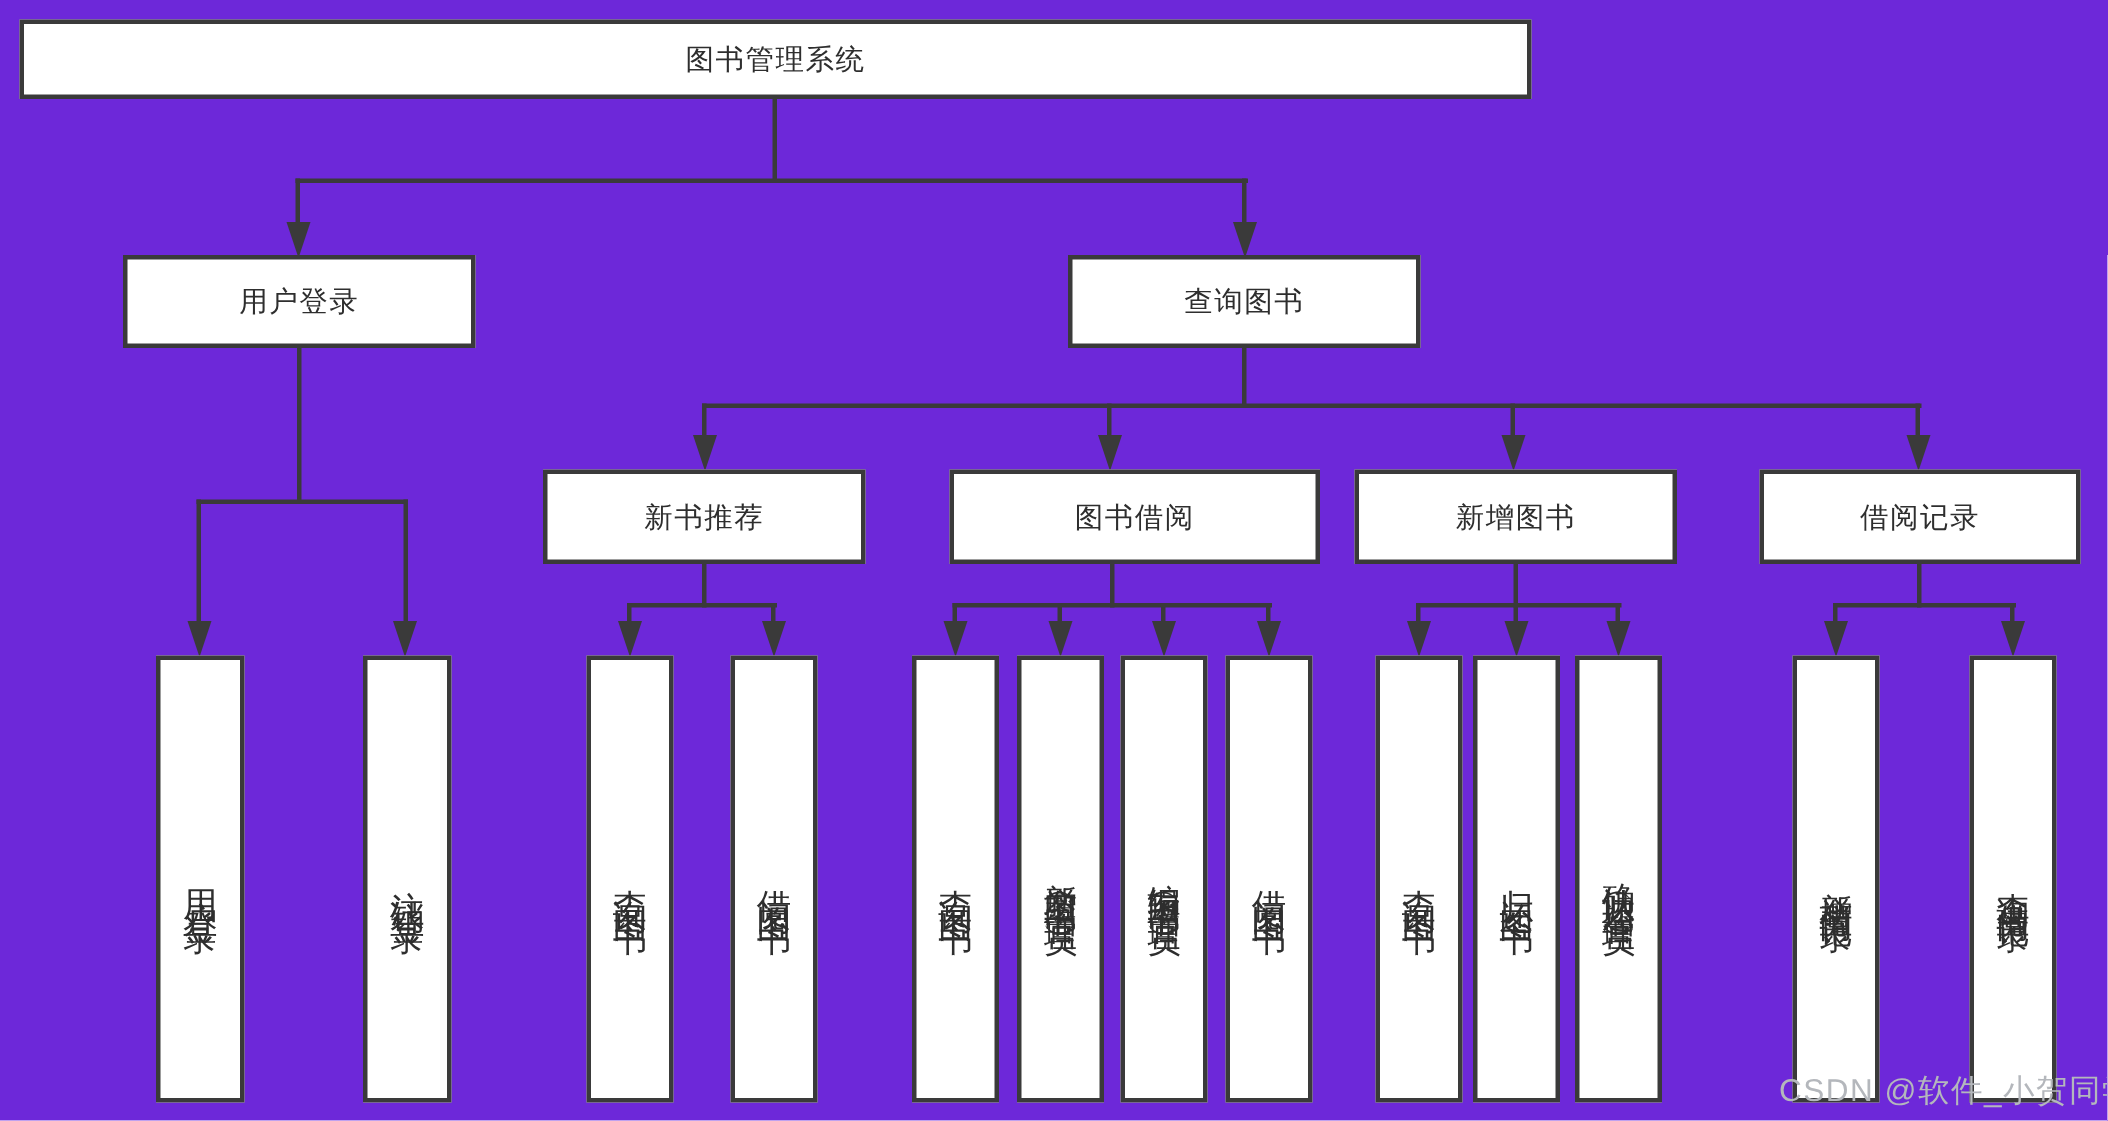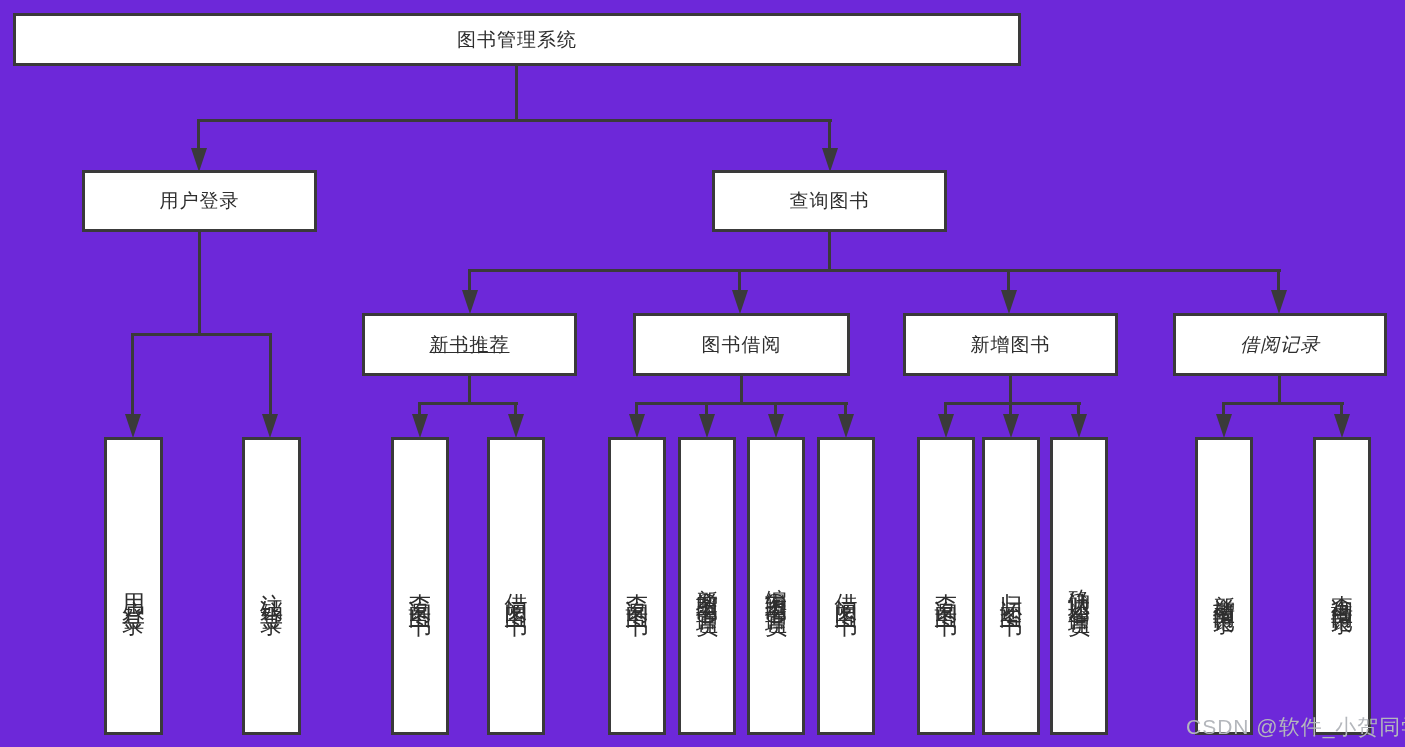--- a/index.html
+++ b/index.html
@@ -62,24 +62,24 @@
   <div class="hl" style="left:468px;top:269px;width:813px;"></div>
   <div class="vl" style="left:468px;top:269px;height:26px;"></div>
   <div class="ah" style="left:462px;top:290px;"></div>
   <div class="vl" style="left:738px;top:269px;height:26px;"></div>
   <div class="ah" style="left:732px;top:290px;"></div>
   <div class="vl" style="left:1007px;top:269px;height:26px;"></div>
   <div class="ah" style="left:1001px;top:290px;"></div>
   <div class="vl" style="left:1277px;top:269px;height:26px;"></div>
   <div class="ah" style="left:1271px;top:290px;"></div>
 
-  <div class="box" style="left:362px;top:313px;width:215px;height:63px;text-decoration:underline;">新书推荐</div>
-  <div class="box" style="left:633px;top:313px;width:217px;height:63px;">图书借阅</div>
+  <div class="box" style="left:362px;top:313px;width:215px;height:63px;">新书推荐</div>
+  <div class="box" style="left:633px;top:313px;width:247px;height:63px;">图书借阅</div>
   <div class="box" style="left:903px;top:313px;width:215px;height:63px;">新增图书</div>
-  <div class="box" style="left:1173px;top:313px;width:214px;height:63px;font-style:italic;">借阅记录</div>
+  <div class="box" style="left:1173px;top:313px;width:214px;height:63px;">借阅记录</div>
 
   <div class="vl" style="left:468px;top:376px;height:29px;"></div>
   <div class="hl" style="left:418px;top:402px;width:100px;"></div>
   <div class="vl" style="left:418px;top:402px;height:16px;"></div>
   <div class="ah" style="left:412px;top:414px;"></div>
   <div class="vl" style="left:514px;top:402px;height:16px;"></div>
   <div class="ah" style="left:508px;top:414px;"></div>
 
   <div class="box leaf" style="left:391px;top:437px;width:58px;height:298px;">查询图书</div>
   <div class="box leaf" style="left:487px;top:437px;width:58px;height:298px;">借阅图书</div>

